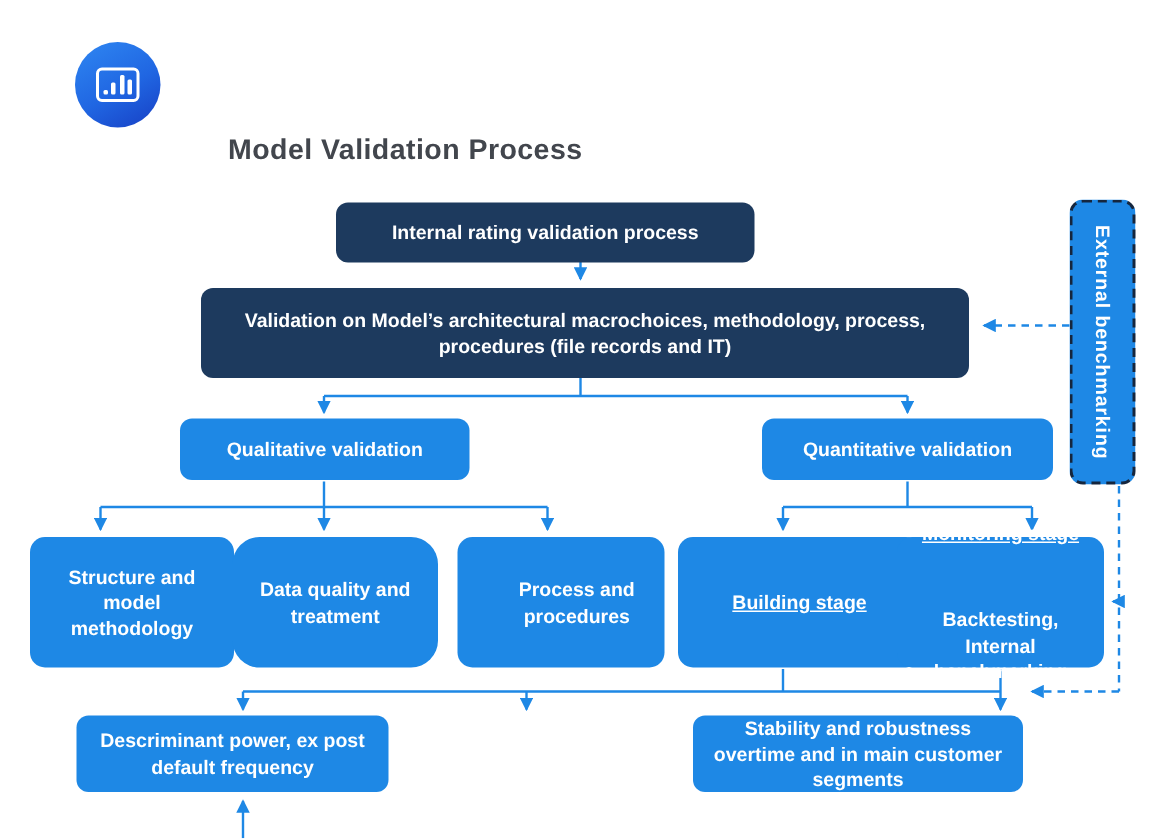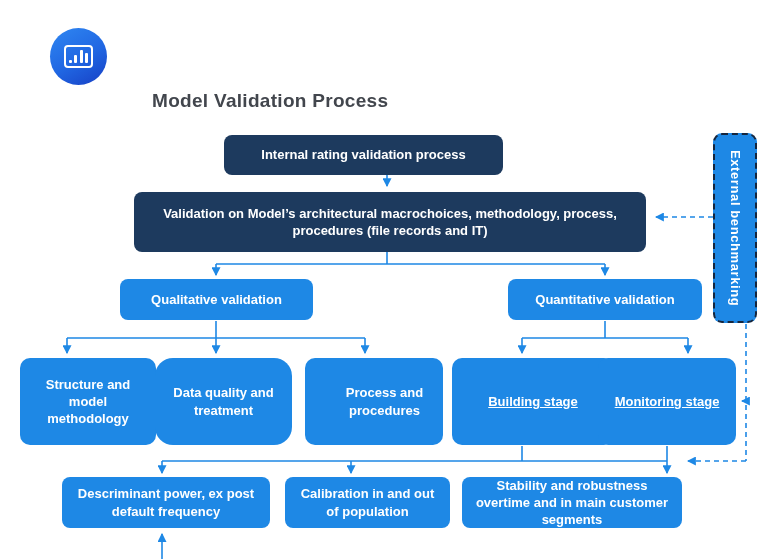--- a/index.html
+++ b/index.html
@@ -132,27 +132,25 @@
     <span>Data quality and treatment</span>
   </div>
   <div class="node blue big" style="left:305px; top:358px; width:138px; height:87px;padding-left:33px;">
     <span>Process and procedures</span>
   </div>
   <div class="node blue big" style="left:452px; top:358px; width:162px; height:87px;">
     <span class="u">Building stage</span>
   </div>
   <div class="node blue big" style="left:598px; top:358px; width:138px; height:87px;gap:40px;">
     <span class="u">Monitoring stage</span>
+    <span>Backtesting, Internal benchmarking</span>
   </div>
 
-  <div class="node blue" style="left:62px; top:477px; width:208px; height:51px;">
+  <div class="node blue" style="left:51px; top:477px; width:208px; height:51px;">
     <span>Descriminant power, ex post default frequency</span>
-  </div>
-  <div class="node blue" style="left:285px; top:477px; width:165px; height:51px;">
-    <span>Calibration in and out of population</span>
   </div>
   <div class="node blue" style="left:462px; top:477px; width:220px; height:51px;">
     <span>Stability and robustness overtime and in main customer segments</span>
   </div>
 
   <div class="external">
     <span>External benchmarking</span>
   </div>
 
 </div>

